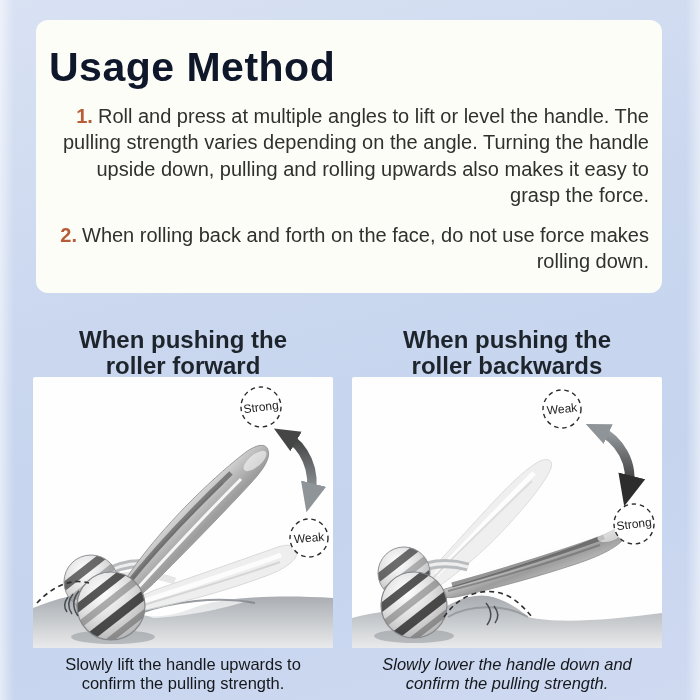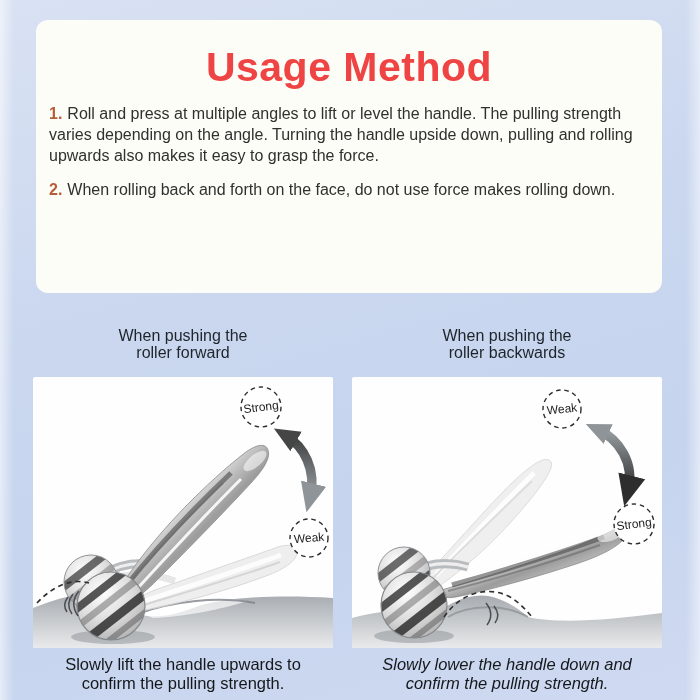--- a/index.html
+++ b/index.html
@@ -9,28 +9,28 @@
     background:
       linear-gradient(90deg, rgba(255,255,255,.55) 0px, rgba(255,255,255,0) 14px, rgba(255,255,255,0) 686px, rgba(255,255,255,.5) 700px),
       linear-gradient(165deg,#d9e2f3 0%,#cad7ef 40%,#c6d4ee 70%,#cfdaf1 100%);
   }
   .card{
     position:absolute;left:36px;top:20px;width:626px;height:273px;
     background:#fdfdf8;border-radius:12px;box-sizing:border-box;
     padding:12px 13px 0 13px;
   }
   .card h1{
-    margin:12px 0 12px;text-align:center;
-    font-size:41px;font-weight:bold;color:#ef4444;letter-spacing:.5px;
-  }
-  .step{margin:0 0 13px;font-size:16px;line-height:1.32;color:#30302e;}
+    margin:12px 0 12px;
+    font-size:41px;font-weight:bold;color:#0f172a;letter-spacing:.5px;
+  }
+  .step{margin:0 0 13px;font-size:20px;line-height:1.32;color:#30302e;text-align:right;}
   .num{color:#b65c38;font-weight:bold;margin-right:5px;}
   .panel-head{
     position:absolute;top:327px;text-align:center;white-space:pre-line;
-    font-size:16px;font-weight:normal;line-height:1.07;color:#1d242b;
+    font-size:24px;font-weight:bold;line-height:1.07;color:#1d242b;
   }
   .panel-head.left{left:33px;width:300px;}
   .panel-head.right{left:352px;width:310px;}
   .panel{
     position:absolute;top:377px;height:271px;background:#fefefe;border-radius:2px;
   }
   .panel.left{left:33px;width:300px;}
   .panel.right{left:352px;width:310px;}
   .panel svg{display:block;width:100%;height:100%;}
   .caption{

